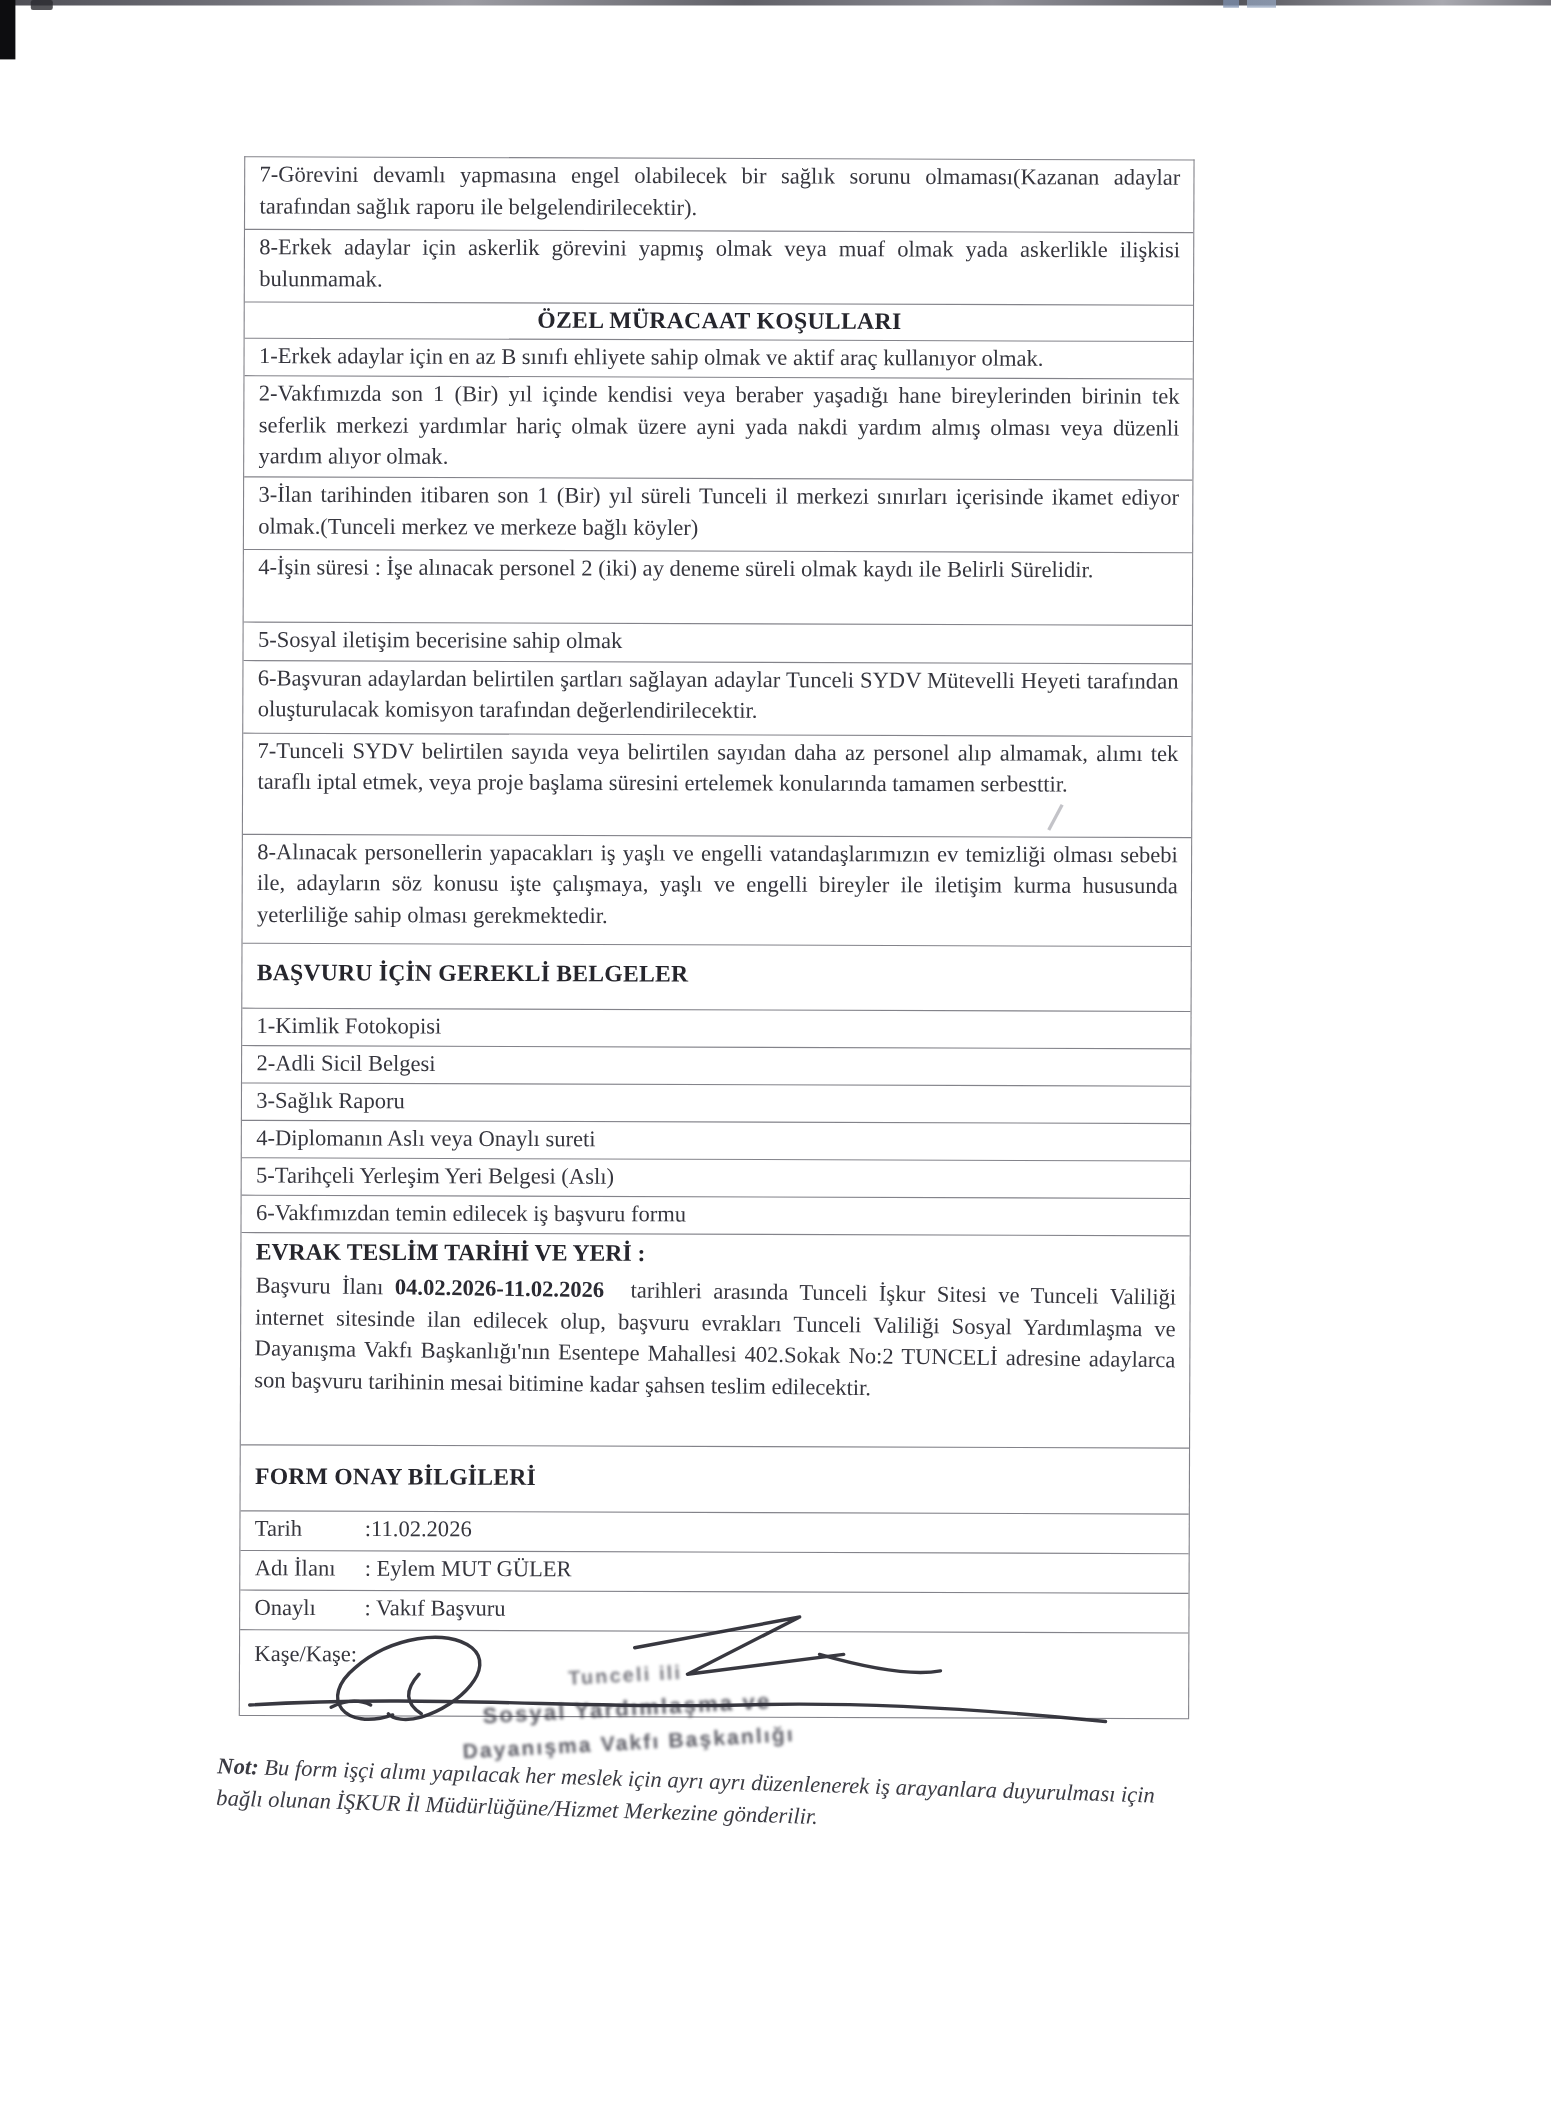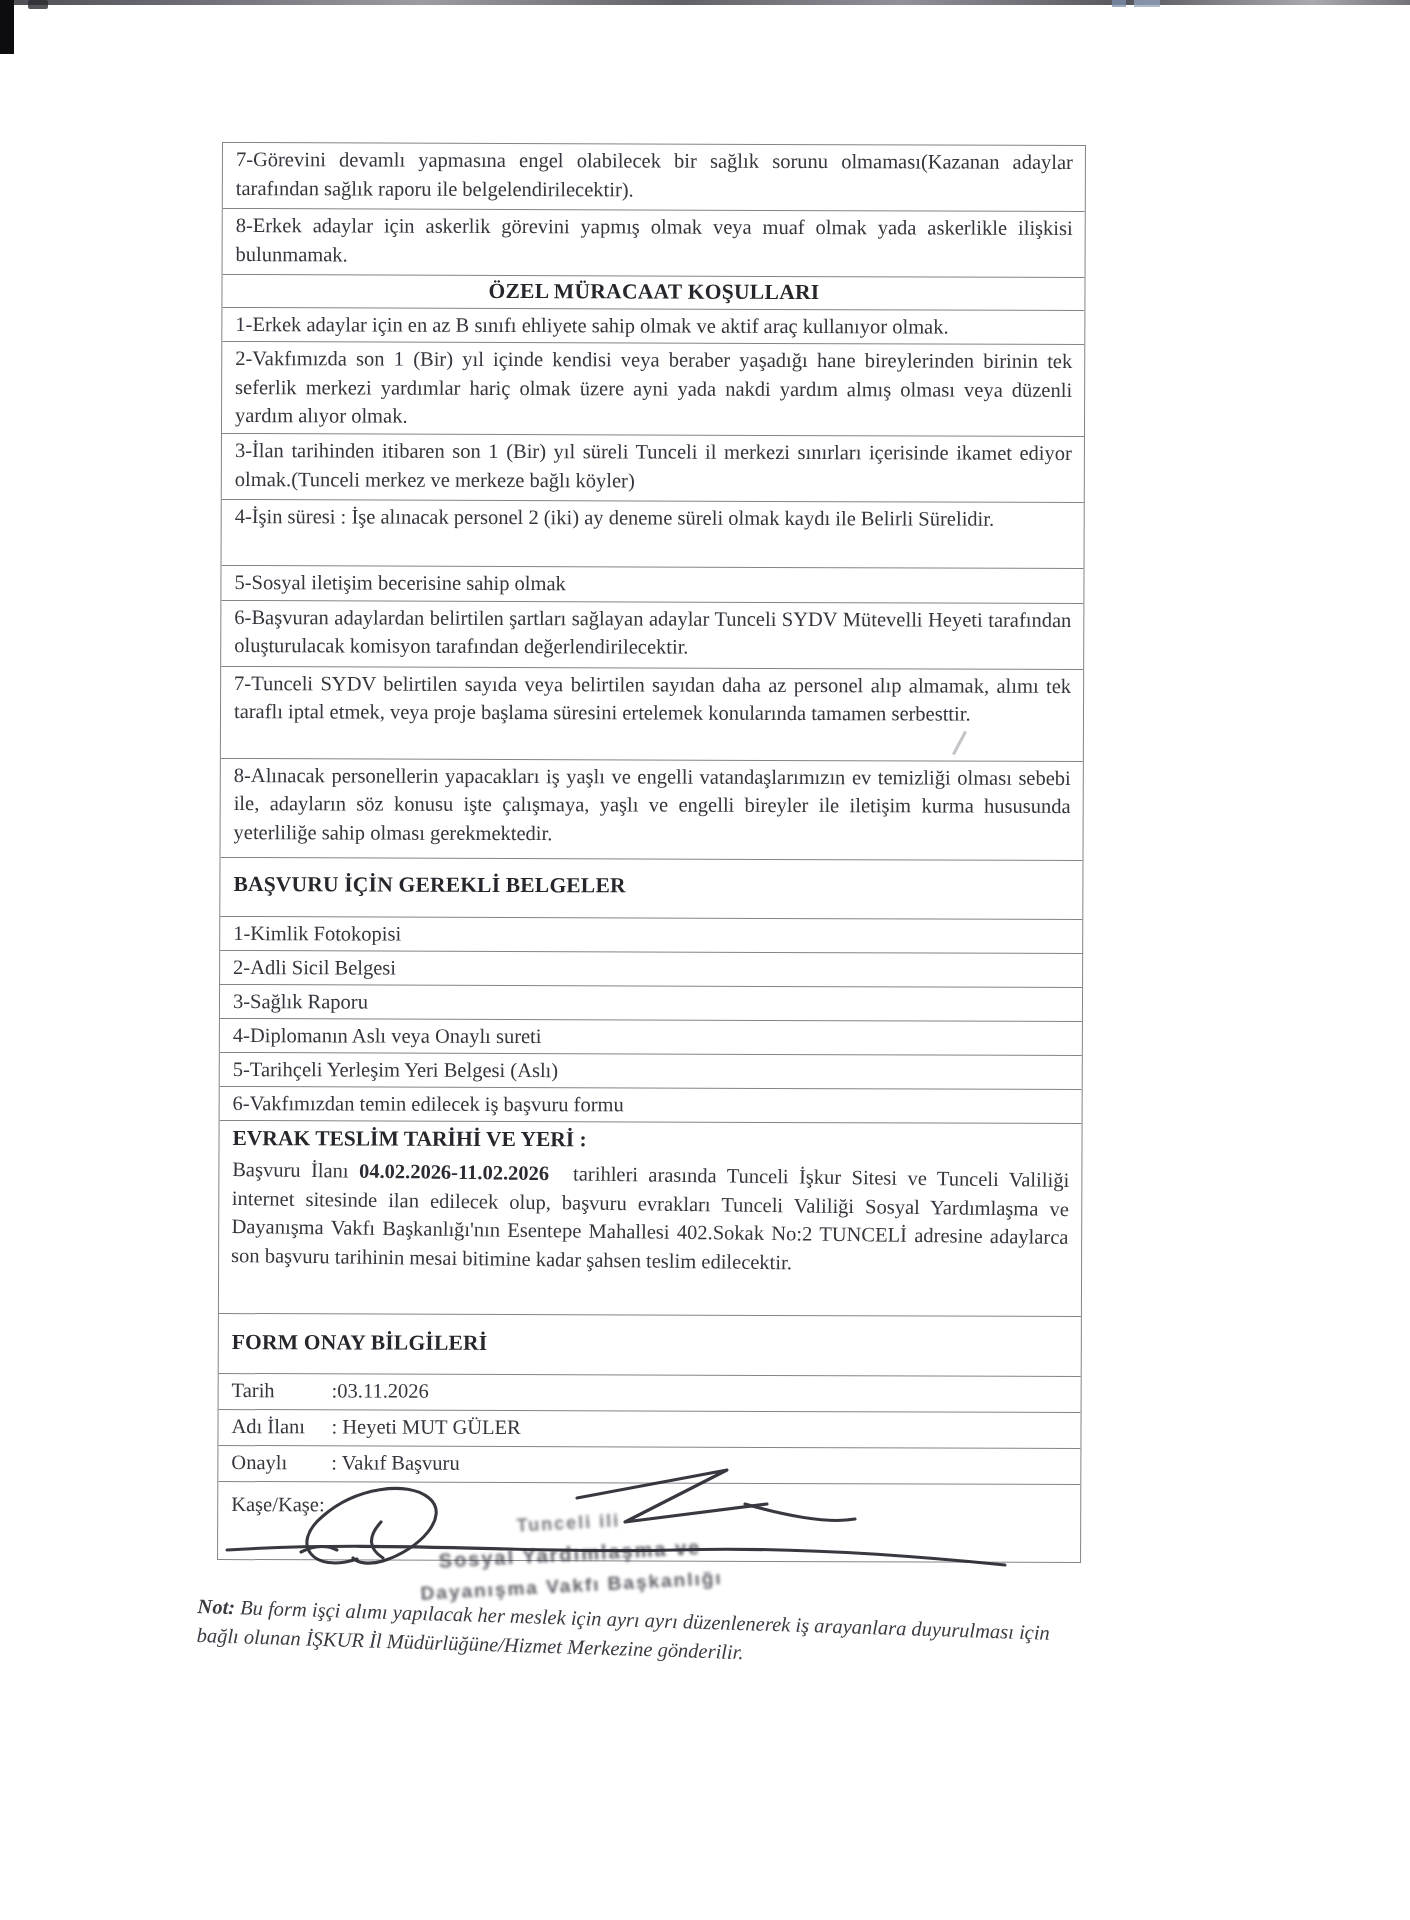--- a/index.html
+++ b/index.html
@@ -128,24 +128,24 @@
     <div class="row doc-row">6-Vakfımızdan temin edilecek iş başvuru formu</div>
 
     <div class="row evrak-cell">
       <div class="evrak-title">EVRAK TESLİM TARİHİ VE YERİ :</div>
       <p class="evrak-par"><span>Başvuru İlanı </span><span class="dates">04.02.2026-11.02.2026</span><span>tarihleri arasında Tunceli İşkur Sitesi ve Tunceli Valiliği internet sitesinde ilan edilecek olup, başvuru evrakları Tunceli Valiliği Sosyal Yardımlaşma ve Dayanışma Vakfı Başkanlığı'nın Esentepe Mahallesi 402.Sokak No:2 TUNCELİ adresine adaylarca son başvuru tarihinin mesai bitimine kadar şahsen teslim edilecektir.</span></p>
     </div>
 
     <div class="row left-header onay-header">FORM ONAY BİLGİLERİ</div>
 
     <div class="row approval">
-      <span class="alabel">Tarih</span><span class="avalue">:03.11.2026</span>
+      <span class="alabel">Tarih</span><span class="avalue">:11.02.2026</span>
     </div>
     <div class="row approval">
-      <span class="alabel">Adı İlanı</span><span class="avalue">: Heyeti MUT GÜLER</span>
+      <span class="alabel">Adı İlanı</span><span class="avalue">: Eylem MUT GÜLER</span>
     </div>
     <div class="row approval">
       <span class="alabel">Onaylı</span><span class="avalue">: Vakıf Başvuru</span>
     </div>
     <div class="row approval kase-row">
       <span class="alabel">Kaşe/Kaşe:</span><span class="avalue"></span>
     </div>
 
   </div>
 

